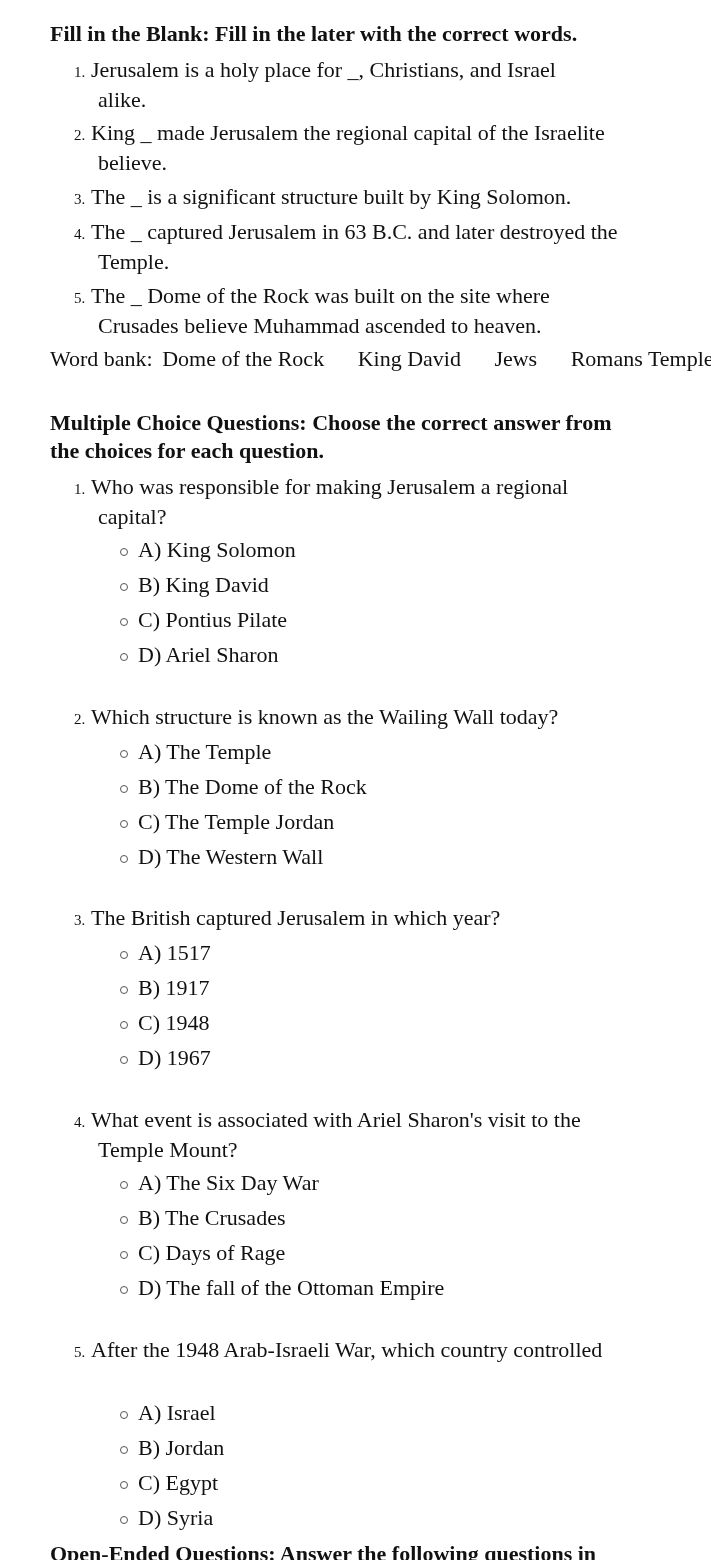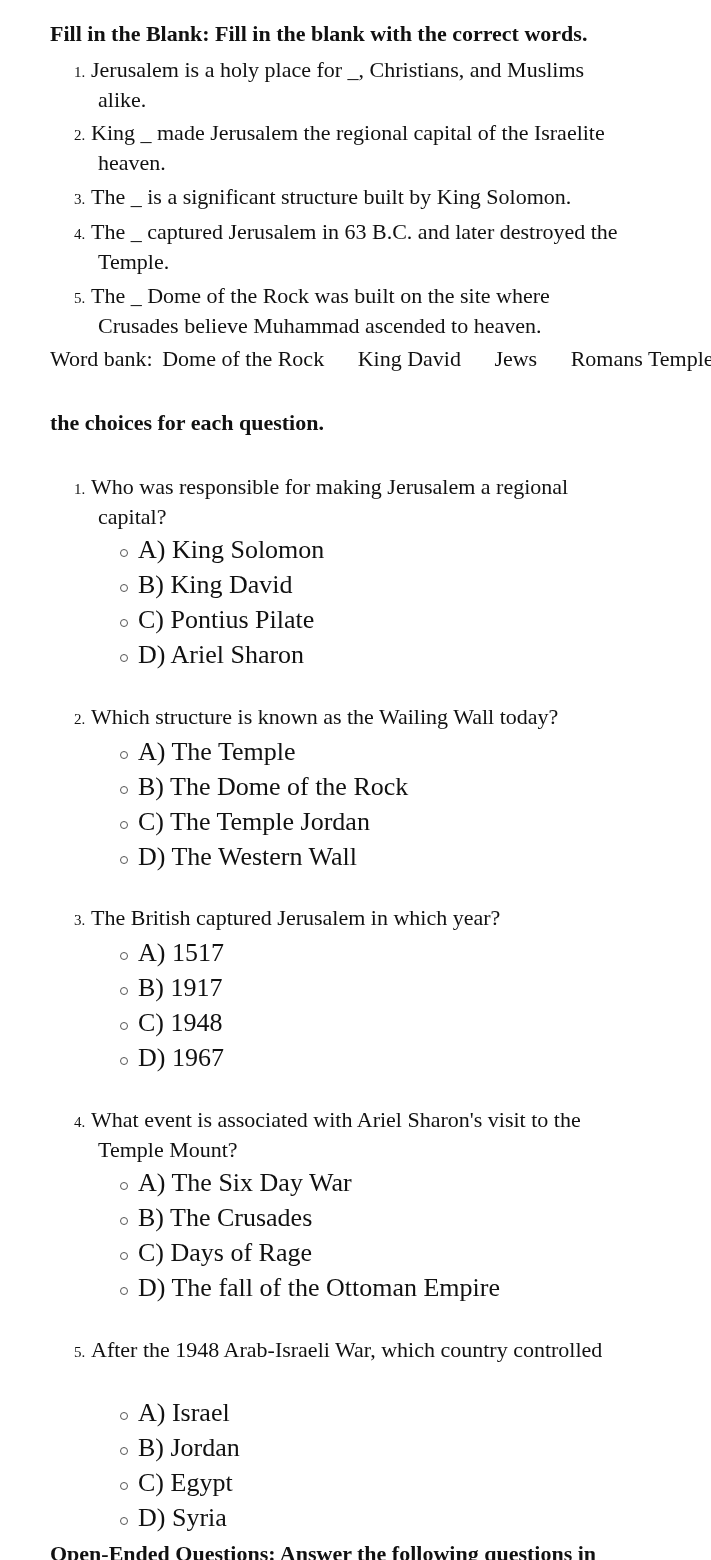--- a/index.html
+++ b/index.html
@@ -41,48 +41,48 @@
       line-height: 28px;
       padding-left: 24px;
       text-indent: -24px;
     }
     .wordbank .wb-word { margin-left: 28px; }
     .wordbank .wb-word.first { margin-left: 4px; }
     .wordbank .wb-word.last { margin-left: 0; }
     .choice {
       position: absolute;
       left: 120px;
-      font-size: 26px;
+      font-size: 22px;
       line-height: 28px;
     }
     .choice .bullet {
       display: inline-block;
       width: 6px;
       height: 6px;
       border: 1px solid #555;
       border-radius: 50%;
       margin-right: 10px;
       vertical-align: 1px;
     }
   </style>
 </head>
 <body>
 
 <div class="page">
 
-  <h2 class="heading" style="top:20px;">Fill in the Blank: Fill in the blank with the correct words.</h2>
+  <h2 class="heading" style="top:20px;">Fill in the Blank: Fill in the later with the correct words.</h2>
 
   <div class="num-item" style="top:56px;">
-    <div><span class="num">1.</span><span>Jerusalem is a holy place for _, Christians, and Muslims</span></div>
+    <div><span class="num">1.</span><span>Jerusalem is a holy place for _, Christians, and Israel</span></div>
     <div style="padding-left:24px;">alike.</div>
   </div>
 
   <div class="num-item" style="top:119px;">
     <div><span class="num">2.</span><span>King _ made Jerusalem the regional capital of the Israelite</span></div>
-    <div style="padding-left:24px;">heaven.</div>
+    <div style="padding-left:24px;">believe.</div>
   </div>
 
   <div class="num-item" style="top:183px;">
     <div><span class="num">3.</span><span>The _ is a significant structure built by King Solomon.</span></div>
   </div>
 
   <div class="num-item" style="top:218px;">
     <div><span class="num">4.</span><span>The _ captured Jerusalem in 63 B.C. and later destroyed the</span></div>
     <div style="padding-left:24px;">Temple.</div>
   </div>
@@ -95,20 +95,21 @@
   <div class="wordbank" style="top:345px;">
     <span>Word bank:</span>
     <span class="wb-word first">Dome of the Rock</span>
     <span class="wb-word">King David</span>
     <span class="wb-word">Jews</span>
     <span class="wb-word">Romans</span>
     <span class="wb-word last">Temple</span>
   </div>
 
   <div class="heading" style="top:409px;">
+    <div>Multiple Choice Questions: Choose the correct answer from</div>
     <div>the choices for each question.</div>
   </div>
 
   <div class="num-item" style="top:473px;">
     <div><span class="num">1.</span><span>Who was responsible for making Jerusalem a regional</span></div>
     <div style="padding-left:24px;">capital?</div>
   </div>
   <div class="choice" style="top:536px;"><span class="bullet"></span><span>A) King Solomon</span></div>
   <div class="choice" style="top:571px;"><span class="bullet"></span><span>B) King David</span></div>
   <div class="choice" style="top:606px;"><span class="bullet"></span><span>C) Pontius Pilate</span></div>

